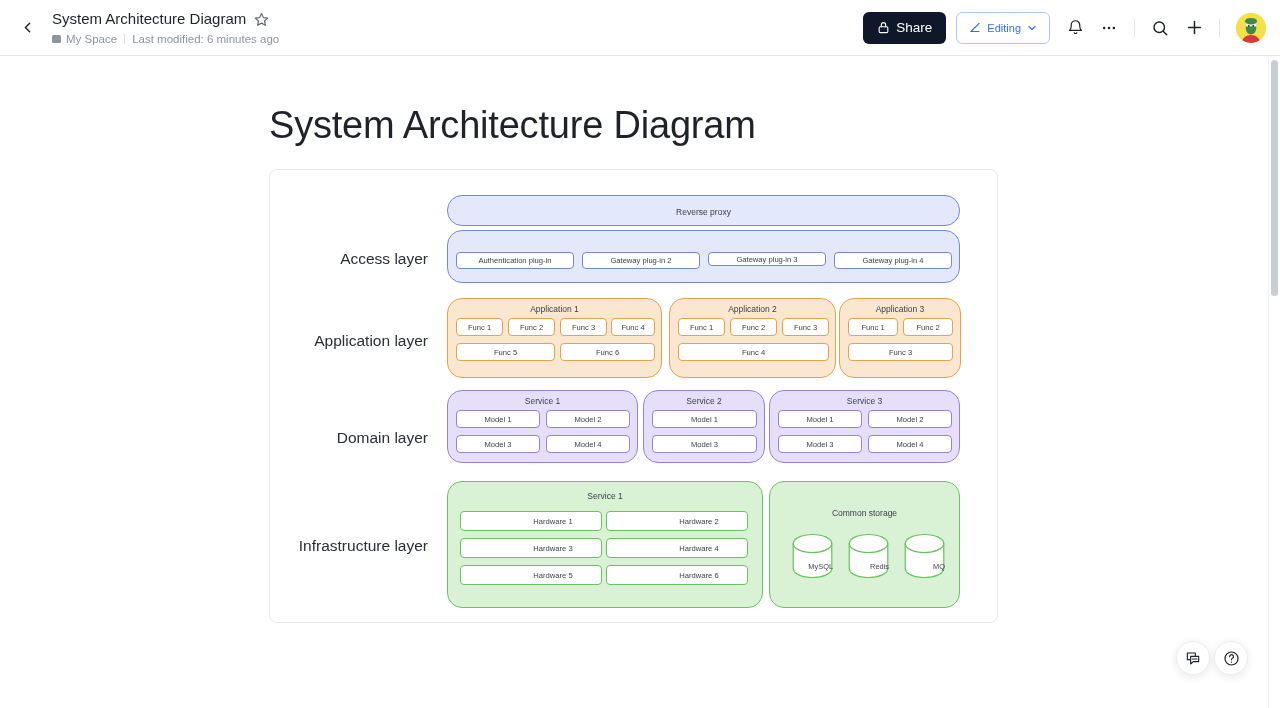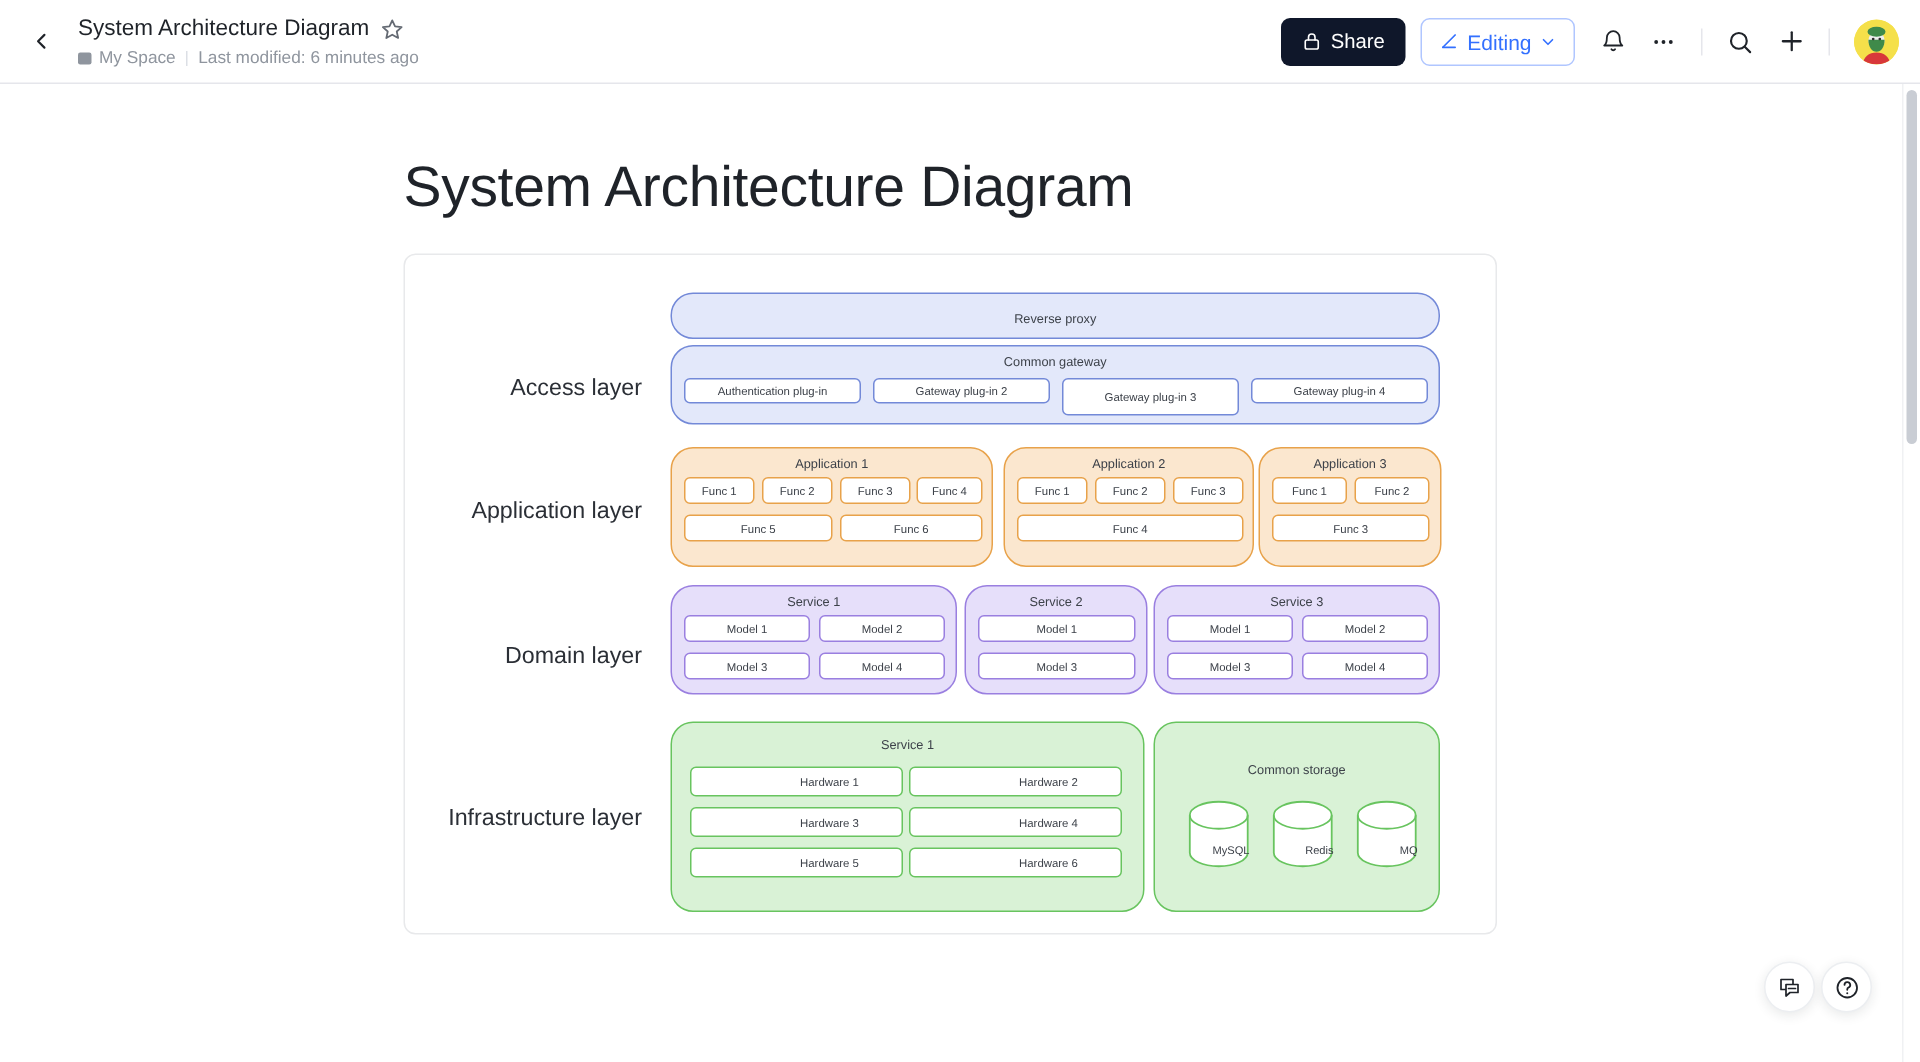--- a/index.html
+++ b/index.html
@@ -50,21 +50,21 @@
     height: 32px; padding: 0 14px; margin-right: 10px;
     background: #0f172a; color: #ffffff;
     border: none; border-radius: 6px;
     font-size: 13.5px; font-family: inherit; cursor: pointer;
   }
   .editing-btn {
     display: flex; align-items: center; gap: 5px;
     height: 32px; padding: 0 11px; margin-right: 8px;
     background: #ffffff; color: #3370ff;
     border: 1px solid #b0c6ff; border-radius: 6px;
-    font-size: 14px; font-family: inherit; cursor: pointer;
+    font-size: 11px; font-family: inherit; cursor: pointer;
   }
   .icon-btn {
     width: 34px; height: 34px; border-radius: 6px;
     display: flex; align-items: center; justify-content: center;
     cursor: pointer; color: #1f2329;
   }
   .bar-divider { width: 1px; height: 18px; background: #e5e6eb; margin: 0 8px; }
   .avatar {
     width: 30px; height: 30px; border-radius: 50%;
     background: #f5e04a; margin-left: 8px;
@@ -261,24 +261,23 @@
       <div class="layer-label" style="left:-2px; top:80px; width:160px;">Access layer</div>
       <div class="layer-label" style="left:-2px; top:162px; width:160px;">Application layer</div>
       <div class="layer-label" style="left:-2px; top:259px; width:160px;">Domain layer</div>
       <div class="layer-label" style="left:-2px; top:367px; width:160px;">Infrastructure layer</div>
 
       <div class="grp blue" style="left:177px; top:25px; width:513px; height:31px;">
         <div class="grp-title" style="top:11px;">Reverse proxy</div>
       </div>
 
       <div class="grp blue" style="left:177px; top:60px; width:513px; height:53px;">
-        <div class="grp-title">Common gateway</div>
         <div class="cell blue-c" style="left:8px; top:21px; width:118px; height:17px;">Authentication plug-in</div>
         <div class="cell blue-c" style="left:134px; top:21px; width:118px; height:17px;">Gateway plug-in 2</div>
-        <div class="cell blue-c" style="left:260px; top:21px; width:118px; height:25px;">Gateway plug-in 3</div>
+        <div class="cell blue-c" style="left:260px; top:21px; width:118px; height:14px;">Gateway plug-in 3</div>
         <div class="cell blue-c" style="left:386px; top:21px; width:118px; height:17px;">Gateway plug-in 4</div>
       </div>
 
       <div class="grp orange" style="left:177px; top:128px; width:215px; height:80px;">
         <div class="grp-title">Application 1</div>
         <div class="cell orange-c" style="left:8px; top:19px; width:47px; height:18px;">Func 1</div>
         <div class="cell orange-c" style="left:60px; top:19px; width:47px; height:18px;">Func 2</div>
         <div class="cell orange-c" style="left:112px; top:19px; width:47px; height:18px;">Func 3</div>
         <div class="cell orange-c" style="left:163px; top:19px; width:44px; height:18px;">Func 4</div>
         <div class="cell orange-c" style="left:8px; top:44px; width:99px; height:18px;">Func 5</div>

